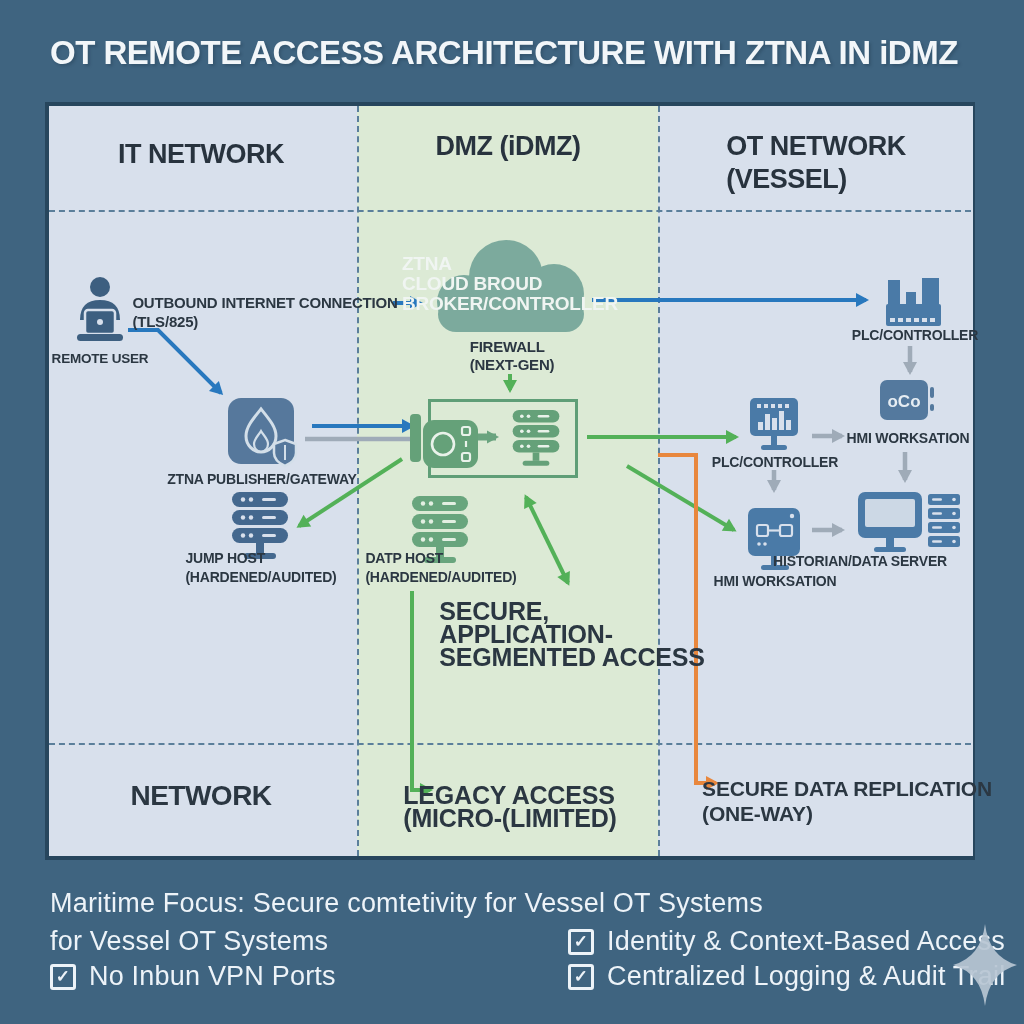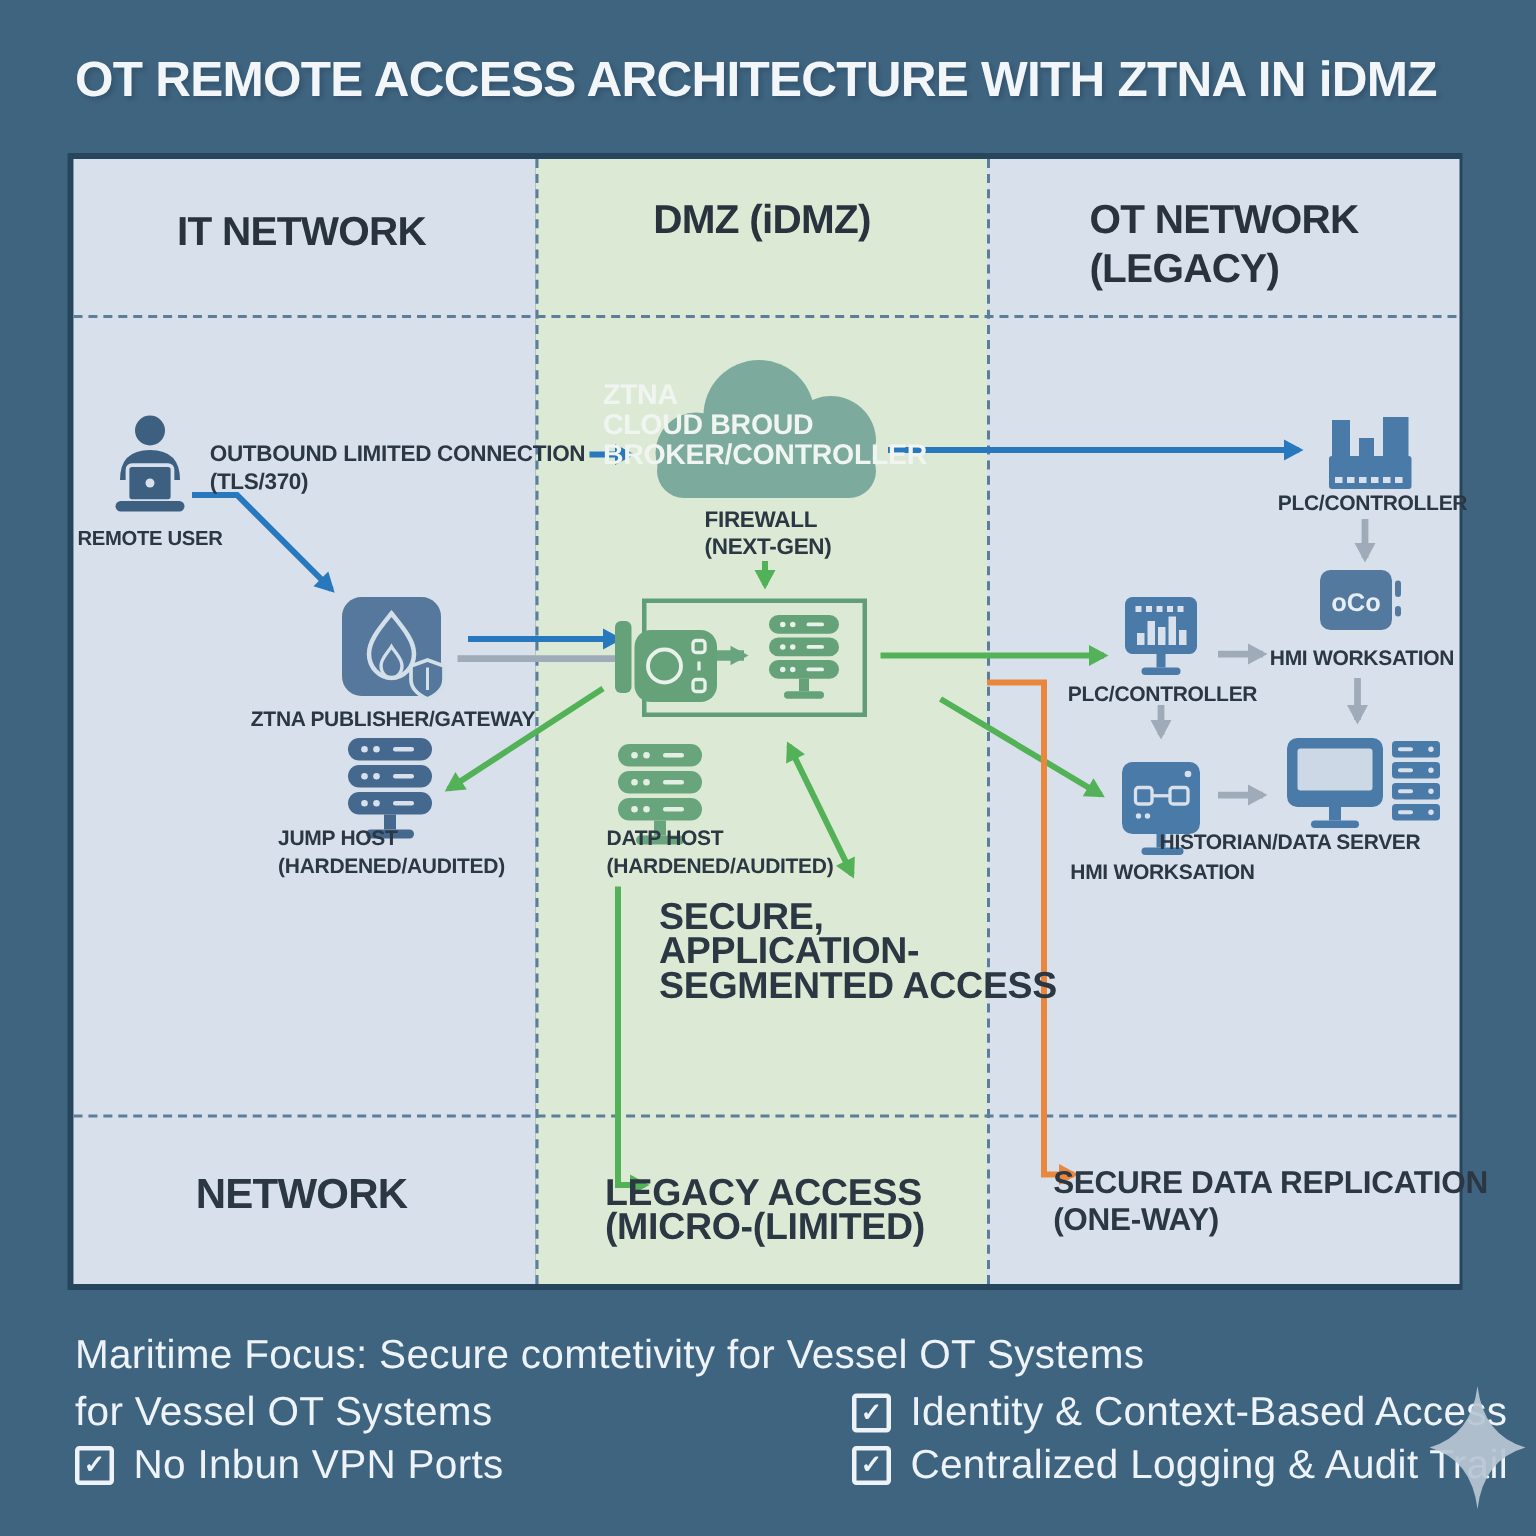--- a/index.html
+++ b/index.html
@@ -51,21 +51,21 @@
     <div class="hdash" style="top:104px;"></div>
     <div class="hdash" style="top:637px;"></div>
   </div>
 
   <div class="lb hd" style="left:201px;top:138px;">IT NETWORK</div>
   <div class="lb hd" style="left:508px;top:130px;">
     <span>DMZ (iDMZ)</span>
   </div>
   <div class="lb hd" style="left:816px;top:130px;">
     <span>OT NETWORK</span>
-    <span>(LEGACY)</span>
+    <span>(VESSEL)</span>
   </div>
 
   <svg class="arrows" width="1024" height="1024" viewBox="0 0 1024 1024">
     <defs>
       <marker id="mb" markerUnits="userSpaceOnUse" markerWidth="16" markerHeight="16" refX="11" refY="8" orient="auto">
           <path d="M1,1 L14,8 L1,15 Z" fill="#2878be"></path>
         </marker>
       <marker id="mgr" markerUnits="userSpaceOnUse" markerWidth="16" markerHeight="16" refX="11" refY="8" orient="auto">
           <path d="M1,1 L14,8 L1,15 Z" fill="#9fabb8"></path>
         </marker>
@@ -102,22 +102,22 @@
   <svg class="icon" style="left:70px;top:274px;" width="60" height="72" viewBox="0 0 60 72">
     <circle cx="30" cy="13" r="10" fill="#3d5f80"></circle>
     <path d="M10,46 Q10,26 30,26 Q50,26 50,46 Z" fill="#3d5f80"></path>
     <rect x="15" y="36" width="30" height="24" rx="3" fill="#3d5f80" stroke="#d8e0ec" stroke-width="2.5"></rect>
     <circle cx="30" cy="48" r="3" fill="#d8e0ec"></circle>
     <rect x="7" y="60" width="46" height="7" rx="3.5" fill="#3d5f80"></rect>
   </svg>
   <div class="lb s13" style="left:100px;top:349px;">REMOTE USER</div>
 
   <div class="lb s15" style="left:265px;top:293px;">
-    <span>OUTBOUND LIMITED CONNECTION</span>
-    <span>(TLS/370)</span>
+    <span>OUTBOUND INTERNET CONNECTION</span>
+    <span>(TLS/825)</span>
   </div>
 
   <svg class="icon" style="left:228px;top:398px;" width="72" height="74" viewBox="0 0 72 74">
     <rect x="0" y="0" width="66" height="66" rx="13" fill="#56789c"></rect>
     <path d="M33,11 C25,21 18,29 18,38 C18,47 25,54 33,54 C41,54 48,47 48,38 C48,29 41,21 33,11 Z" fill="none" stroke="#d3dfe9" stroke-width="3"></path>
     <path d="M33,54 C29,54 26,50 26,46 C26,41 30,38 33,33 C36,38 40,41 40,46 C40,50 37,54 33,54" fill="none" stroke="#d3dfe9" stroke-width="2.2"></path>
     <g transform="translate(46,42)">
       <path d="M11,0 L22,4 V13 Q22,21 11,26 Q0,21 0,13 V4 Z" fill="#56789c" stroke="#d3dfe9" stroke-width="2.5"></path>
       <path d="M11,5 V20" stroke="#d3dfe9" stroke-width="2"></path>
     </g>
@@ -211,21 +211,21 @@
         <circle cx="23" cy="7.5" r="2.2"></circle>
         <rect x="34" y="6" width="14" height="3" rx="1.5"></rect>
       <circle cx="15" cy="25.5" r="2.2"></circle>
         <circle cx="23" cy="25.5" r="2.2"></circle>
         <rect x="34" y="24" width="14" height="3" rx="1.5"></rect>
       <circle cx="15" cy="43.5" r="2.2"></circle>
         <circle cx="23" cy="43.5" r="2.2"></circle>
         <rect x="34" y="42" width="14" height="3" rx="1.5"></rect>
     </g>
   </svg>
-  <div class="lb" style="left:441px;top:549px;margin-left:39px;">
+  <div class="lb" style="left:441px;top:549px;">
     <span>DATP HOST</span>
     <span>(HARDENED/AUDITED)</span>
   </div>
 
   <div class="lb s19" style="left:572px;top:600px;">
     <span>SECURE,</span>
     <span>APPLICATION-</span>
     <span>SEGMENTED ACCESS</span>
   </div>
 

